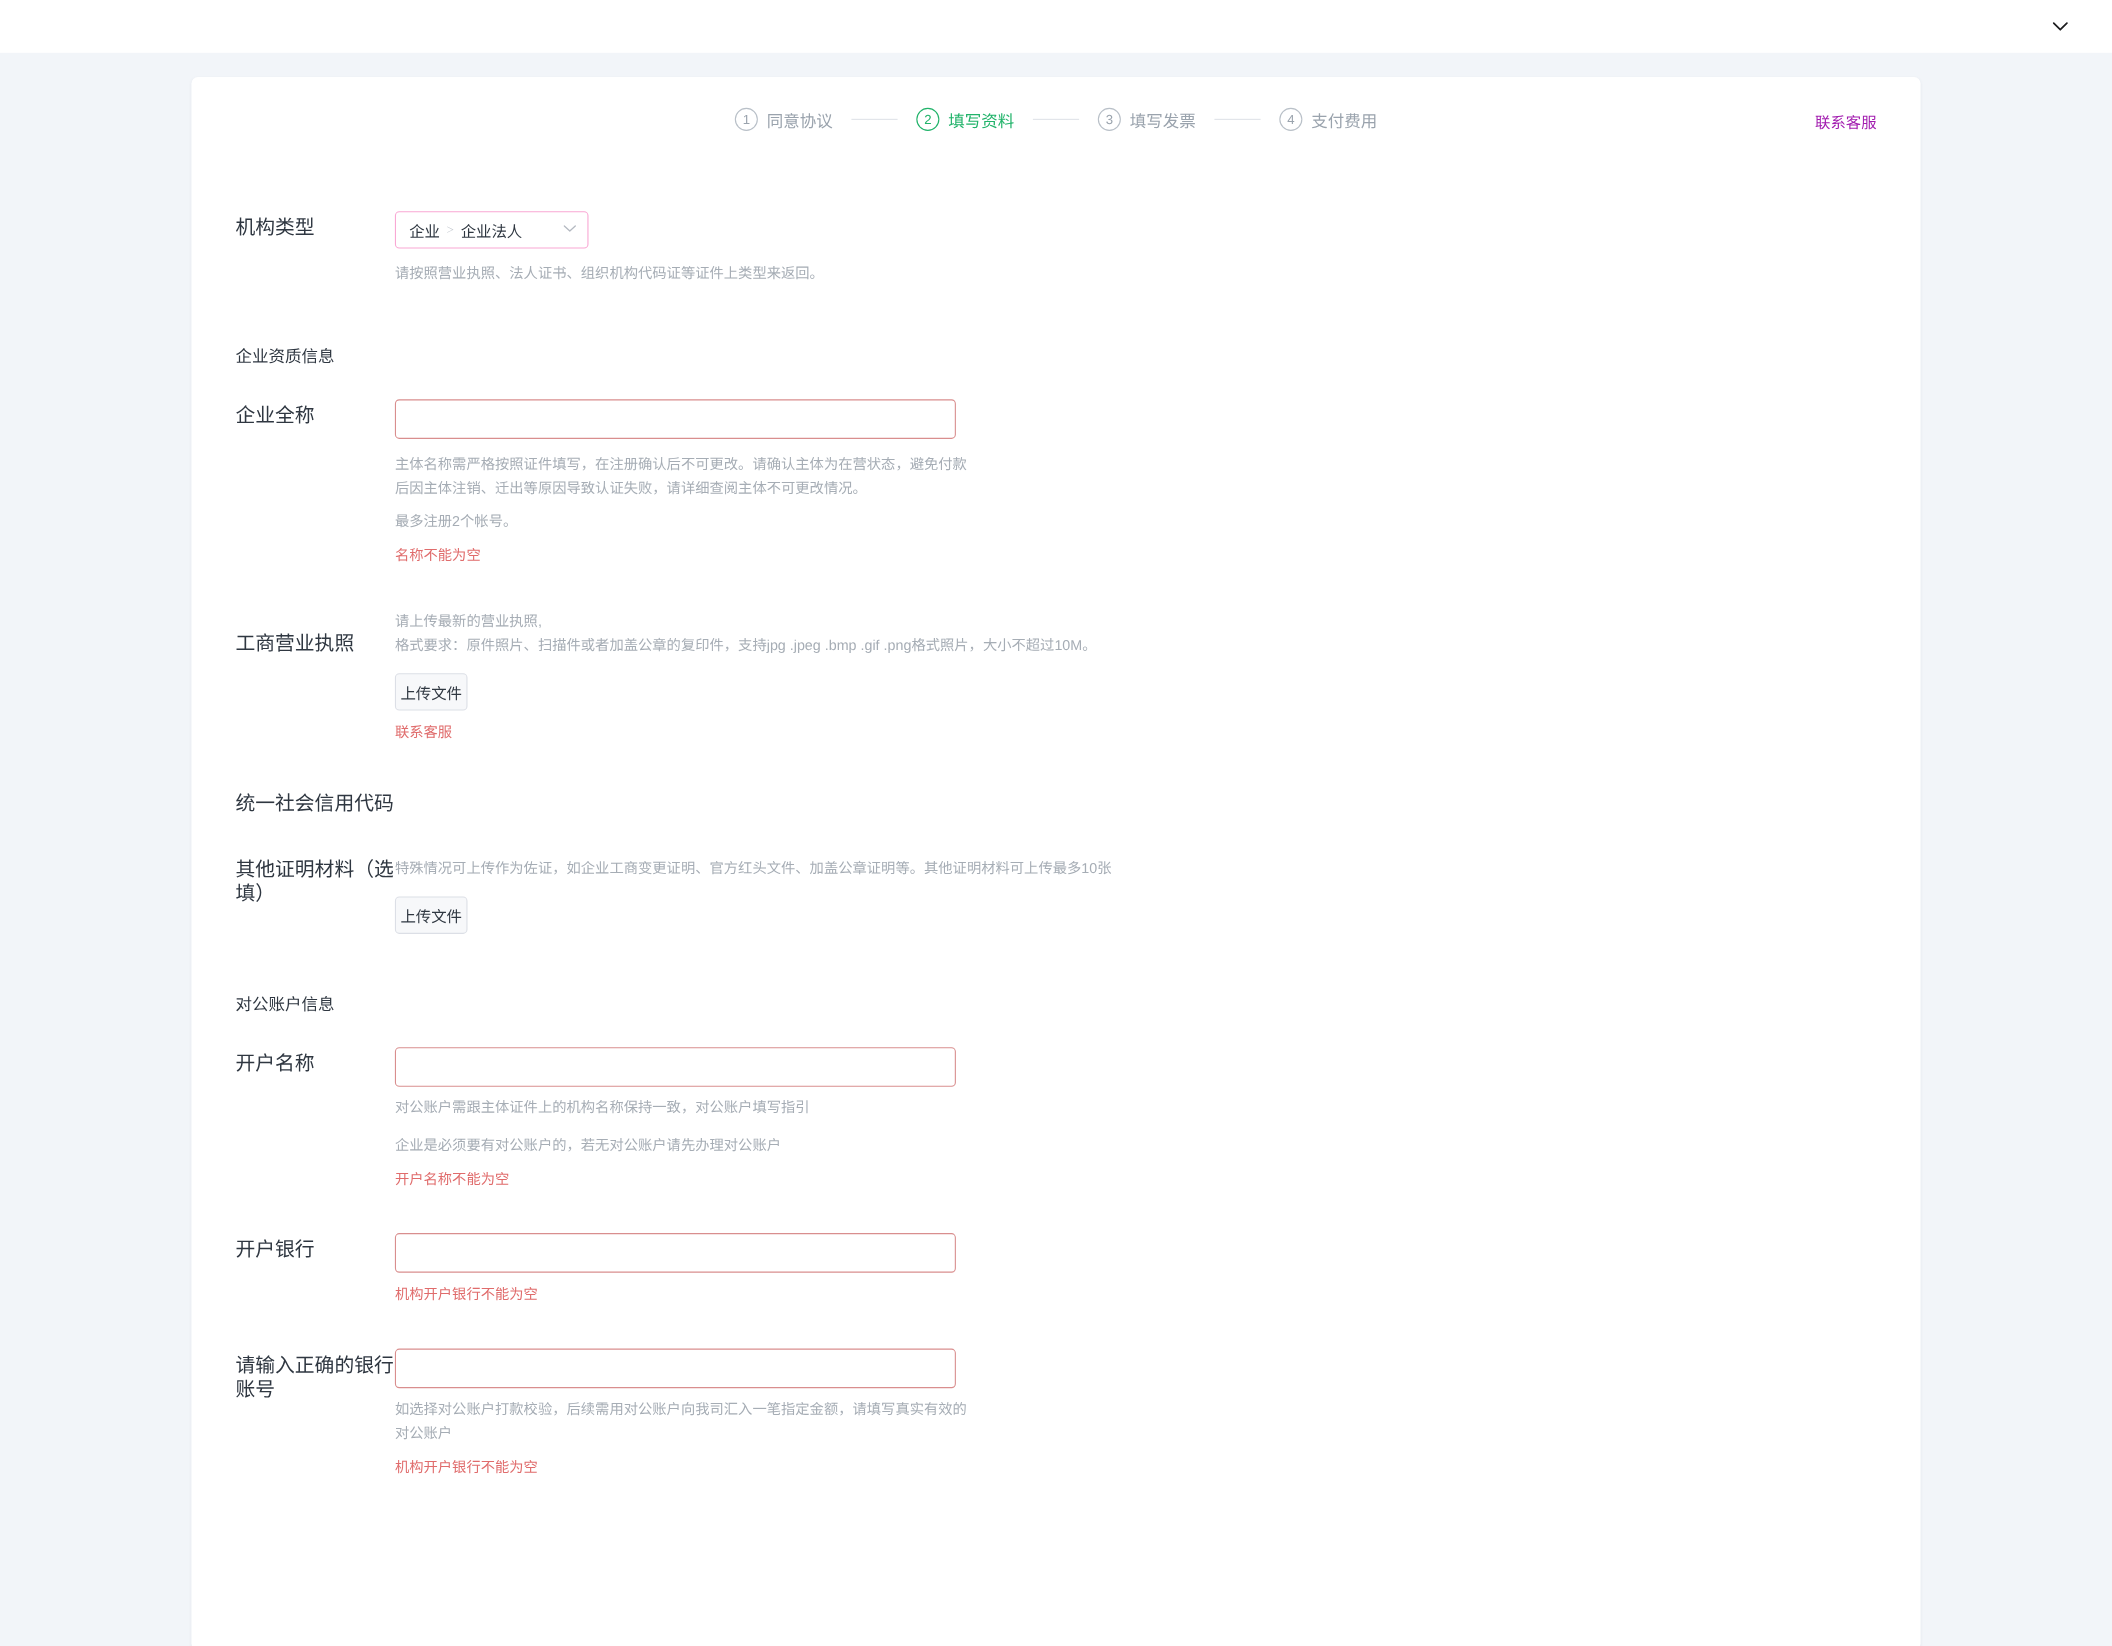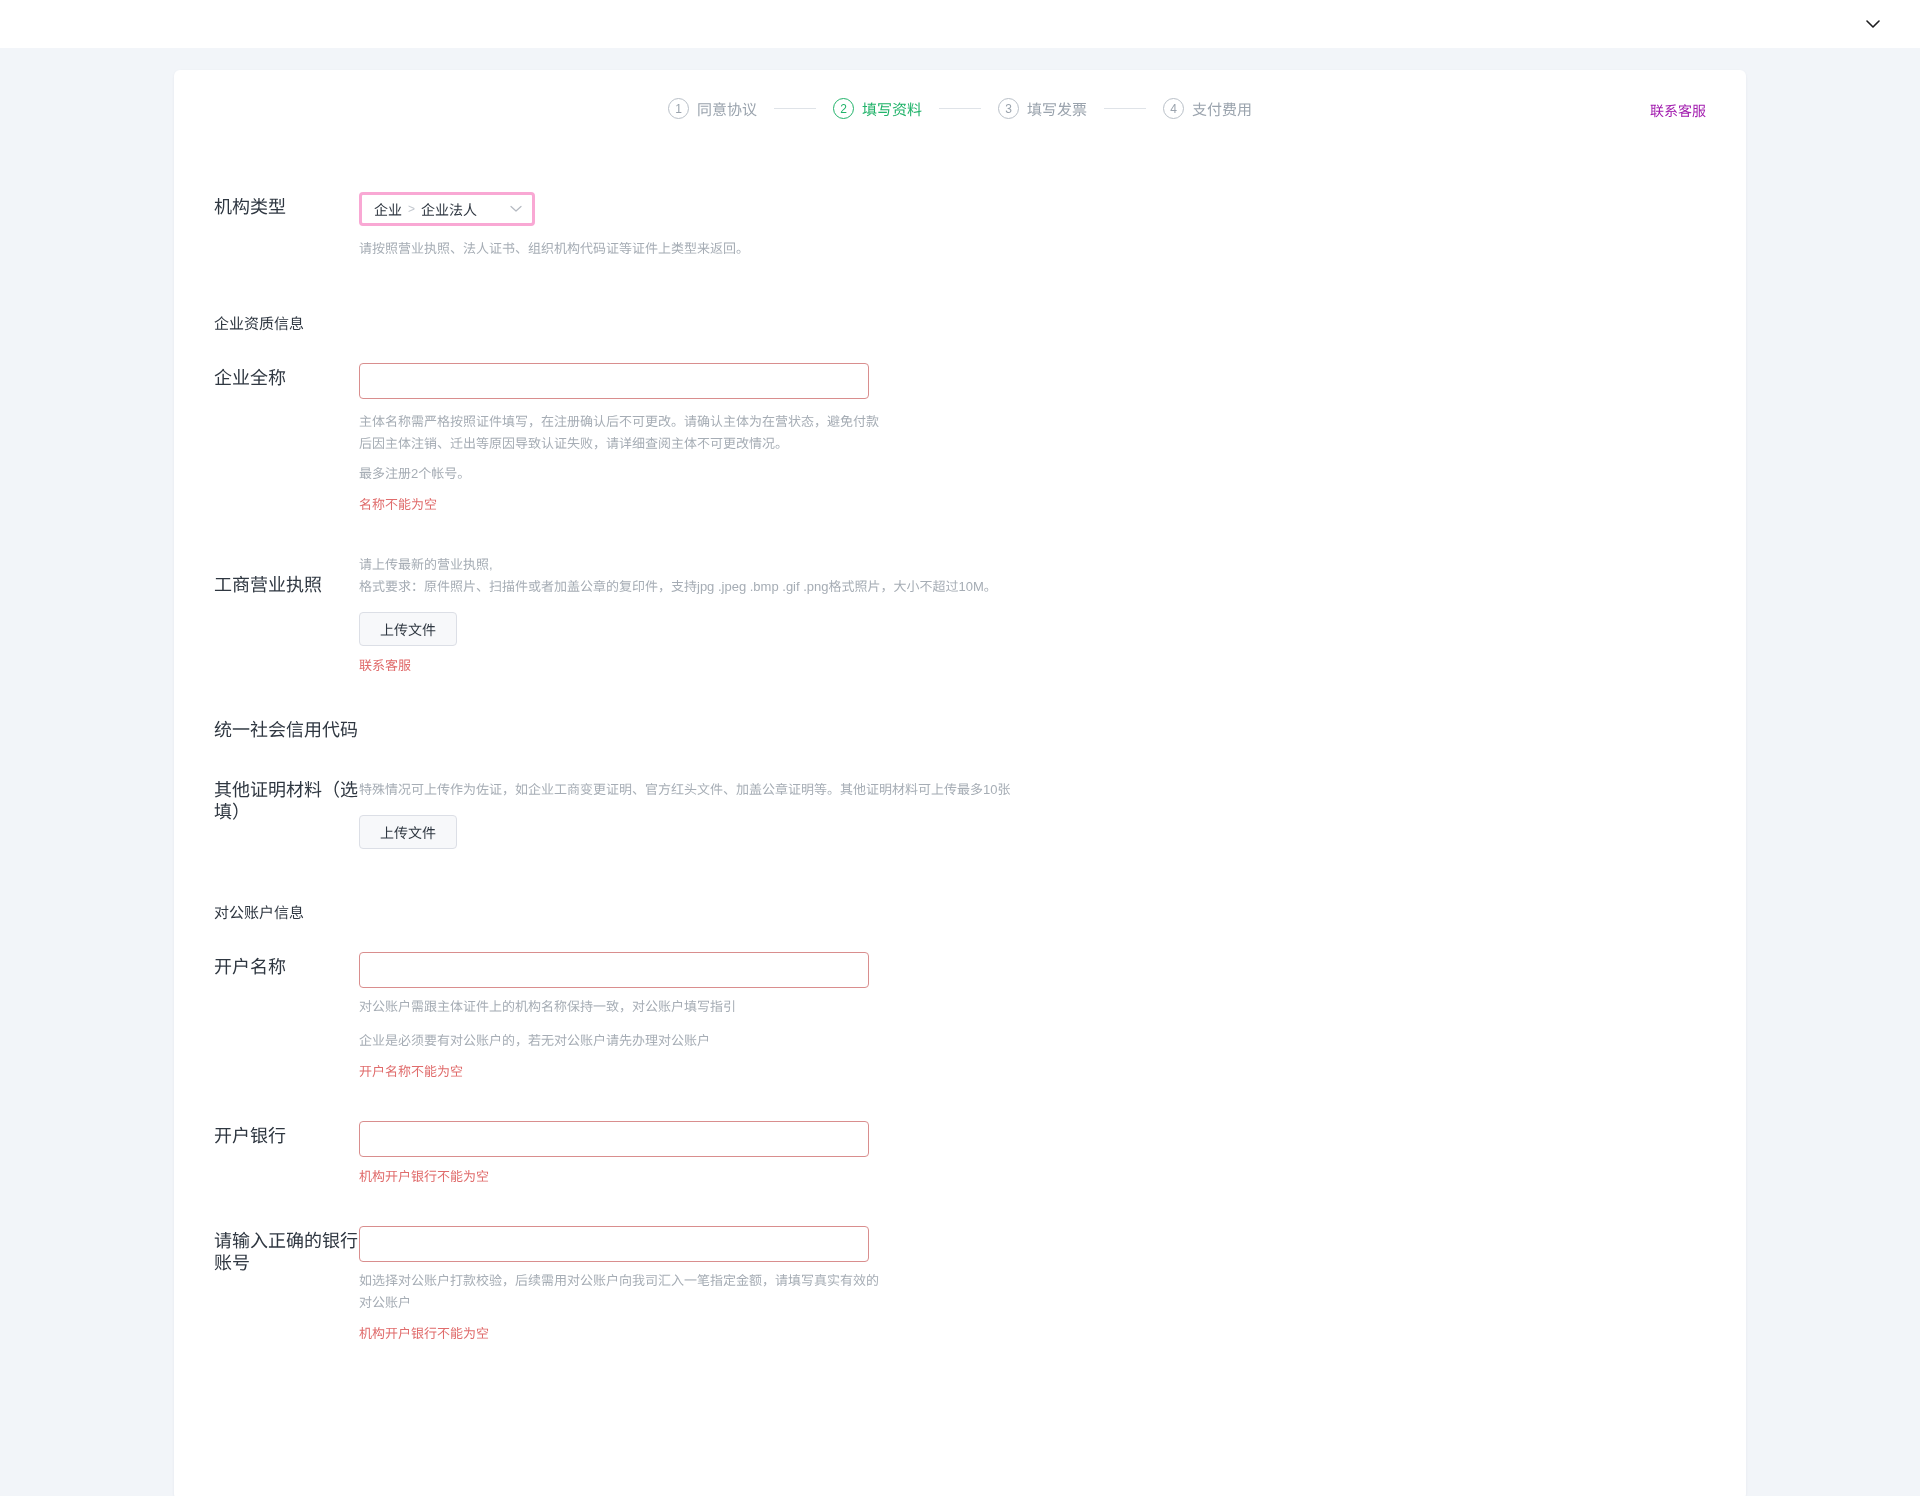--- a/index.html
+++ b/index.html
@@ -135,27 +135,28 @@
     margin: 0 0 30px 0;
   }
 
   
   .select-box {
     display: inline-flex;
     align-items: center;
     justify-content: space-between;
     width: 176px;
     height: 34px;
-    border: 3px solid #f9a8d4;
+    border: 1px solid #f9a8d4;
     border-radius: 4px;
     background: #fff;
     padding: 0 10px 0 12px;
     font-size: 14px;
     color: #2f3741;
     cursor: pointer;
+    font-family: Liberation Serif, serif;
   }
   .select-text { display: flex; align-items: center; gap: 6px; }
   .select-sep { color: #c2c7ce; font-size: 12px; }
   .caret {
     color: #b4b9c1;
     font-size: 11px;
     line-height: 1;
   }
 
   
@@ -190,21 +191,21 @@
     line-height: 22px;
     margin-top: 9px;
   }
 
   
   .upload-btn {
     display: inline-flex;
     align-items: center;
     justify-content: center;
     height: 34px;
-    padding: 0 20px;
+    padding: 0 4px;
     border: 1px solid #dcdfe6;
     border-radius: 4px;
     background: #f7f8fa;
     font-size: 14px;
     color: #2f3741;
     cursor: pointer;
     font-family: inherit;
   }
 
   .mt-hint-block { margin-top: 0; }

